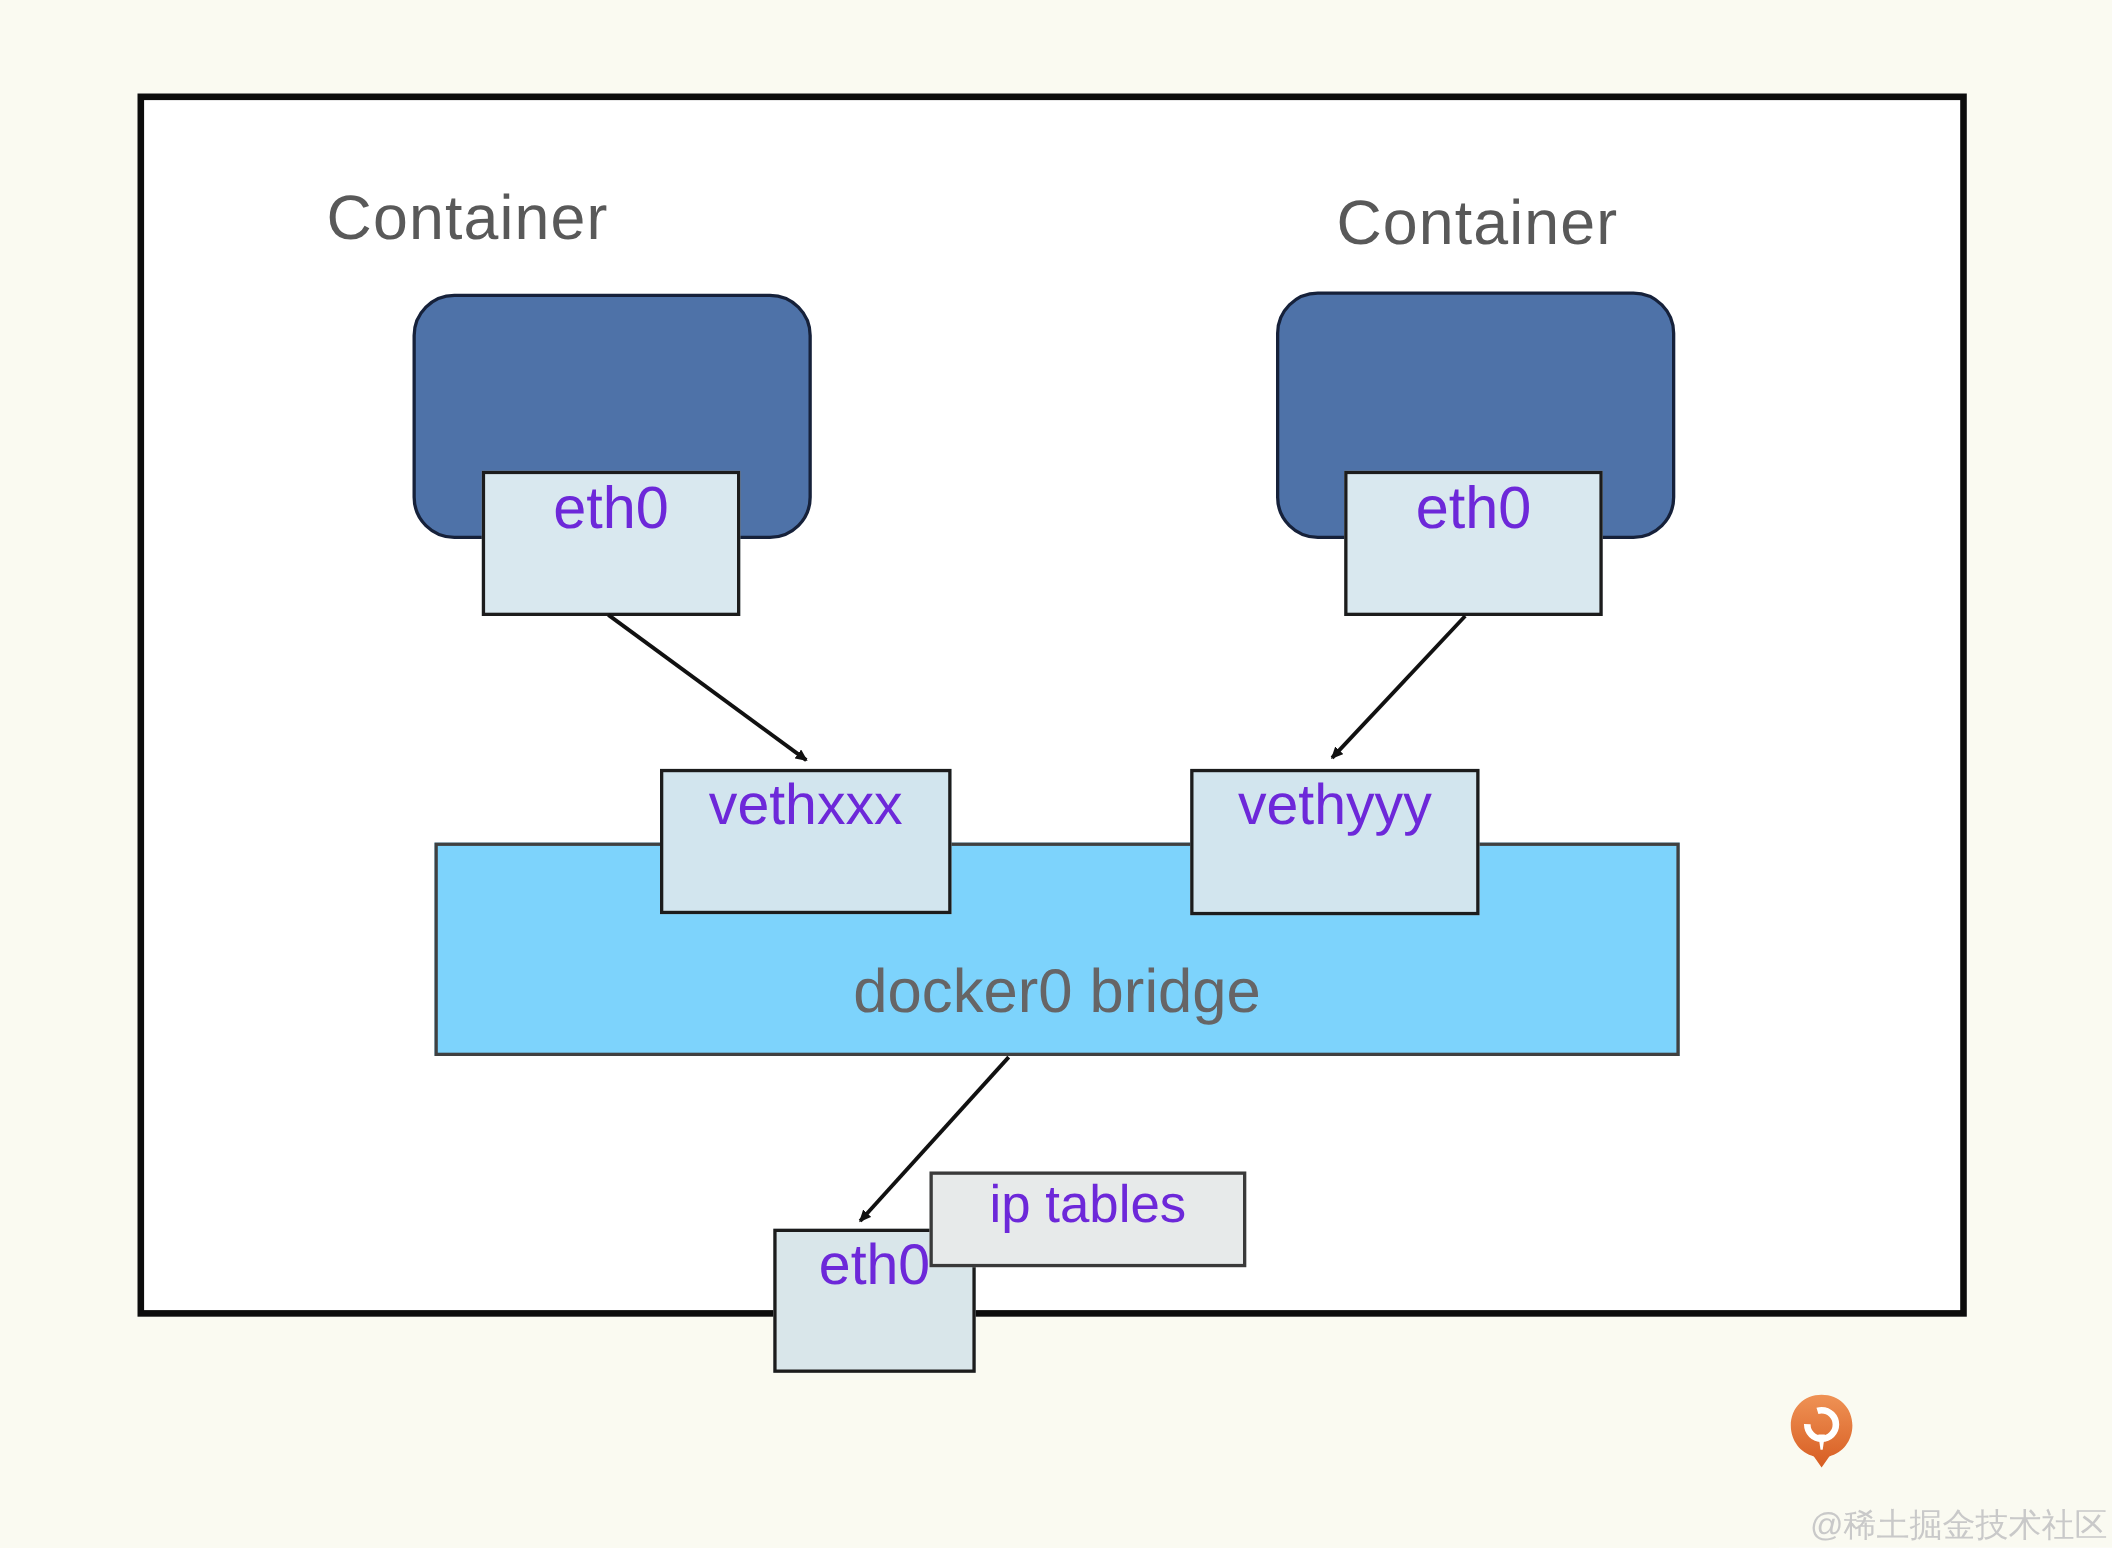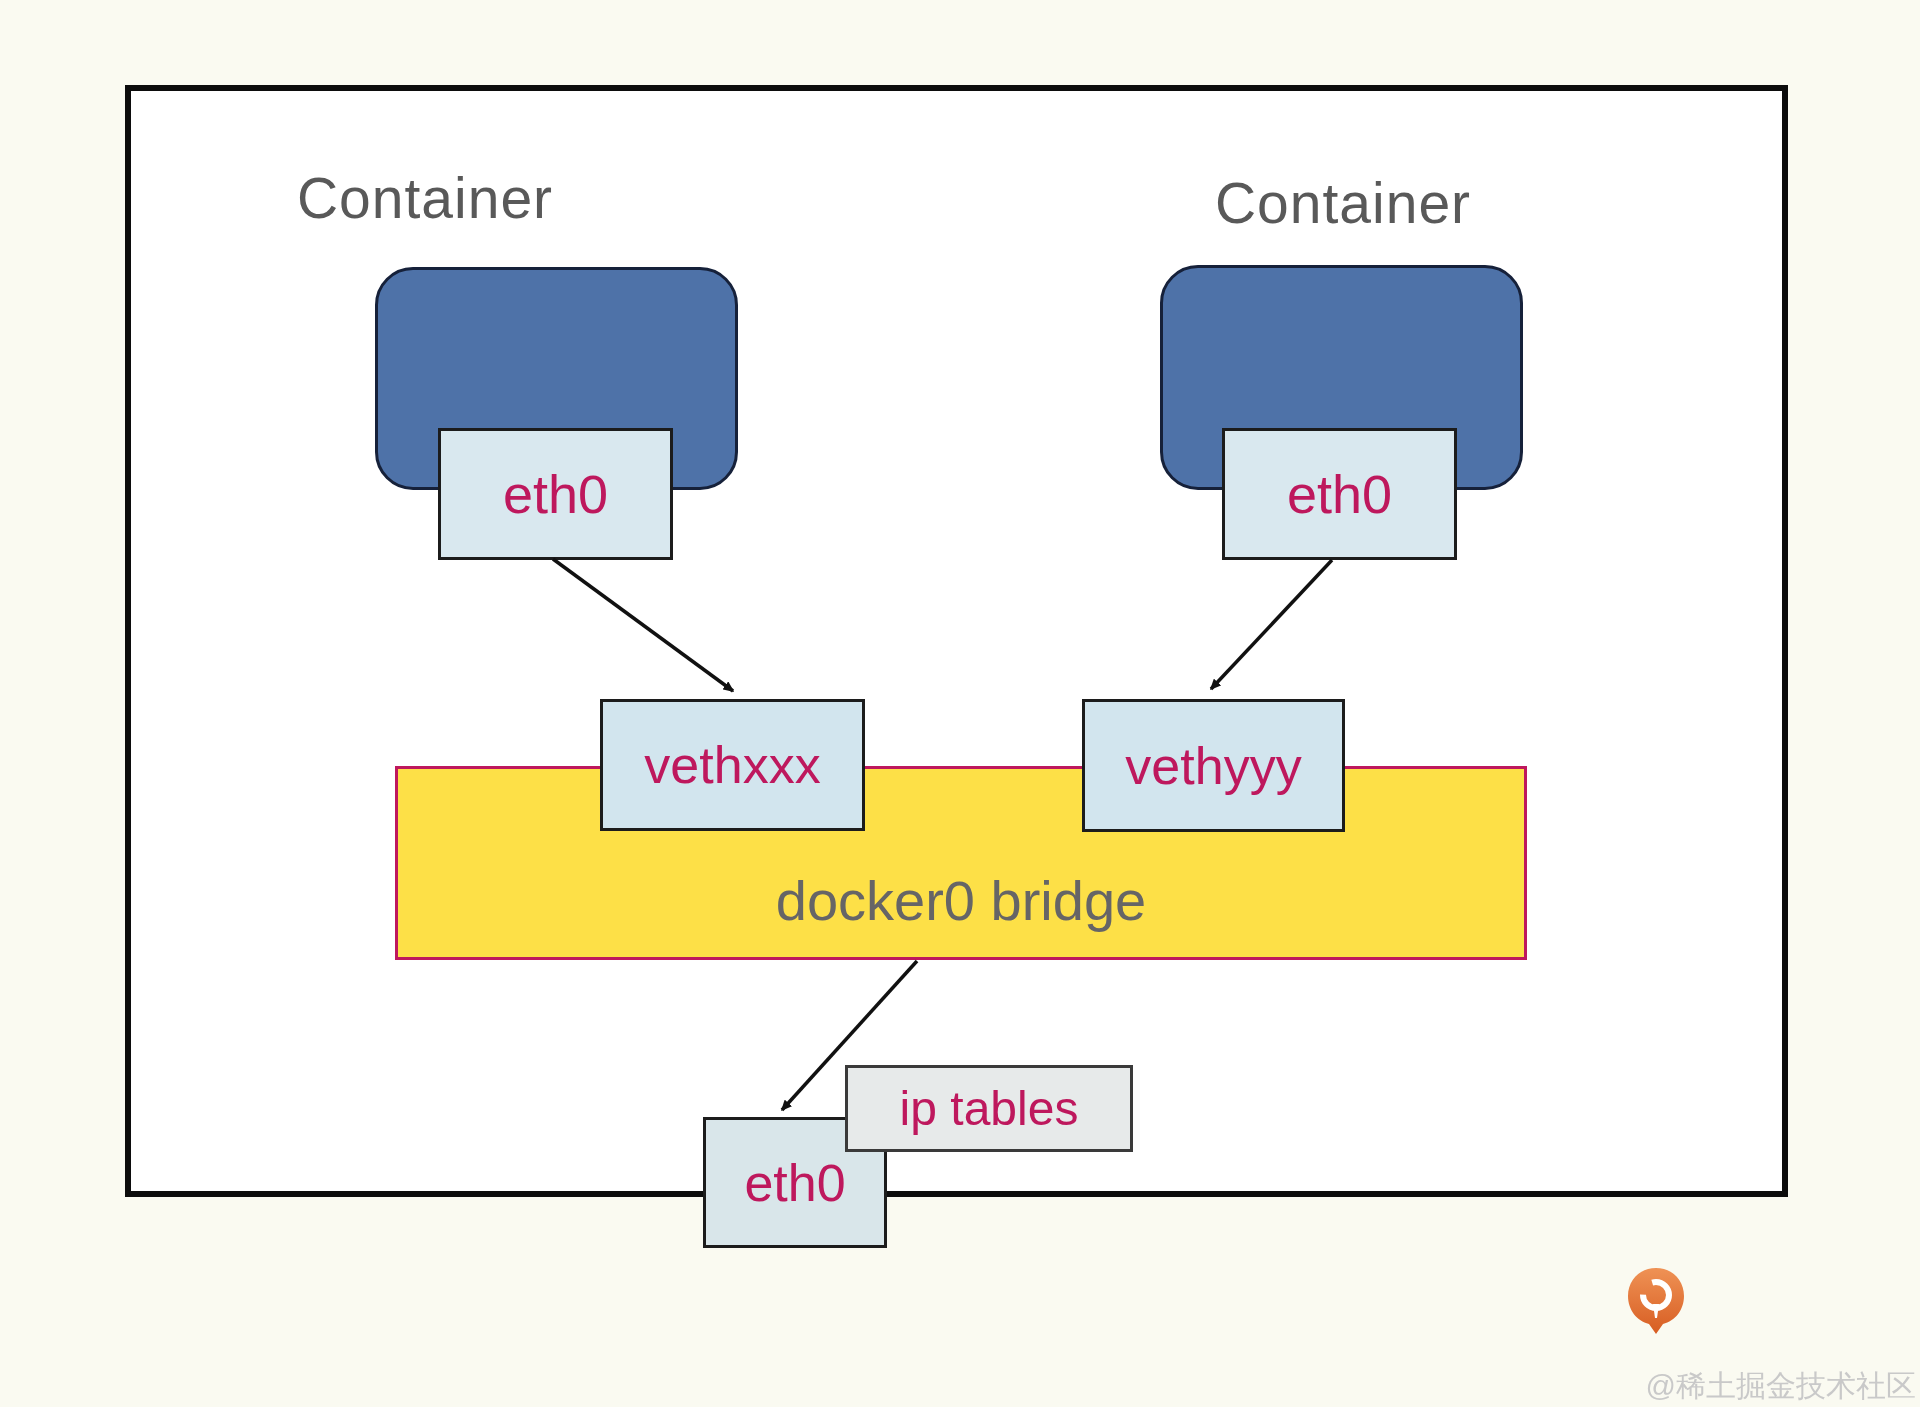--- a/index.html
+++ b/index.html
@@ -21,33 +21,33 @@
   
   .blue-box{
     position:absolute;background:#4e72a8;border:3px solid #16213a;
     border-radius:38px;box-sizing:border-box;z-index:10;
   }
   .blue-left{left:375px;top:267px;width:363px;height:223px;}
   .blue-right{left:1160px;top:265px;width:363px;height:225px;}
   
   .node-box{
     position:absolute;box-sizing:border-box;border:3px solid #1c1c1c;
-    display:flex;align-items:center;justify-content:center;
-    color:#be185d;z-index:20;
+    display:flex;align-items:flex-start;justify-content:center;
+    color:#6d28d9;z-index:20;
   }
   .eth-left {left:438px;top:428px;width:235px;height:132px;background:#d9e8ef;font-size:54px;}
   .eth-right{left:1222px;top:428px;width:235px;height:132px;background:#d9e8ef;font-size:54px;}
   .veth-x{left:600px;top:699px;width:265px;height:132px;background:#d2e5ee;font-size:52px;z-index:22;}
   .veth-y{left:1082px;top:699px;width:263px;height:133px;background:#d2e5ee;font-size:52px;z-index:22;}
   .eth-host{left:703px;top:1117px;width:184px;height:131px;background:#d9e6ea;font-size:52px;z-index:24;}
   .iptables{left:845px;top:1065px;width:288px;height:87px;background:#e7eaea;border-color:#3a3a3a;font-size:48px;z-index:30;}
   
   .bridge-box{
     position:absolute;left:395px;top:766px;width:1132px;height:194px;
-    background:#fde047;border:3px solid #be185d;box-sizing:border-box;z-index:15;
+    background:#7dd3fc;border:3px solid #404040;box-sizing:border-box;z-index:15;
     display:flex;align-items:flex-end;justify-content:center;
   }
   .bridge-label{color:#666566;font-size:56px;padding-bottom:24px;white-space:nowrap;}
   
   .arrows{position:absolute;left:0;top:0;width:1920px;height:1407px;z-index:40;pointer-events:none;}
   
   .brand{position:absolute;left:1626px;top:1266px;display:flex;align-items:center;z-index:5;}
   .brand-icon{width:60px;height:70px;}
   .brand-text{color:#868686;font-size:47px;font-weight:bold;margin-left:10px;letter-spacing:2px;white-space:nowrap;}
   .watermark{

